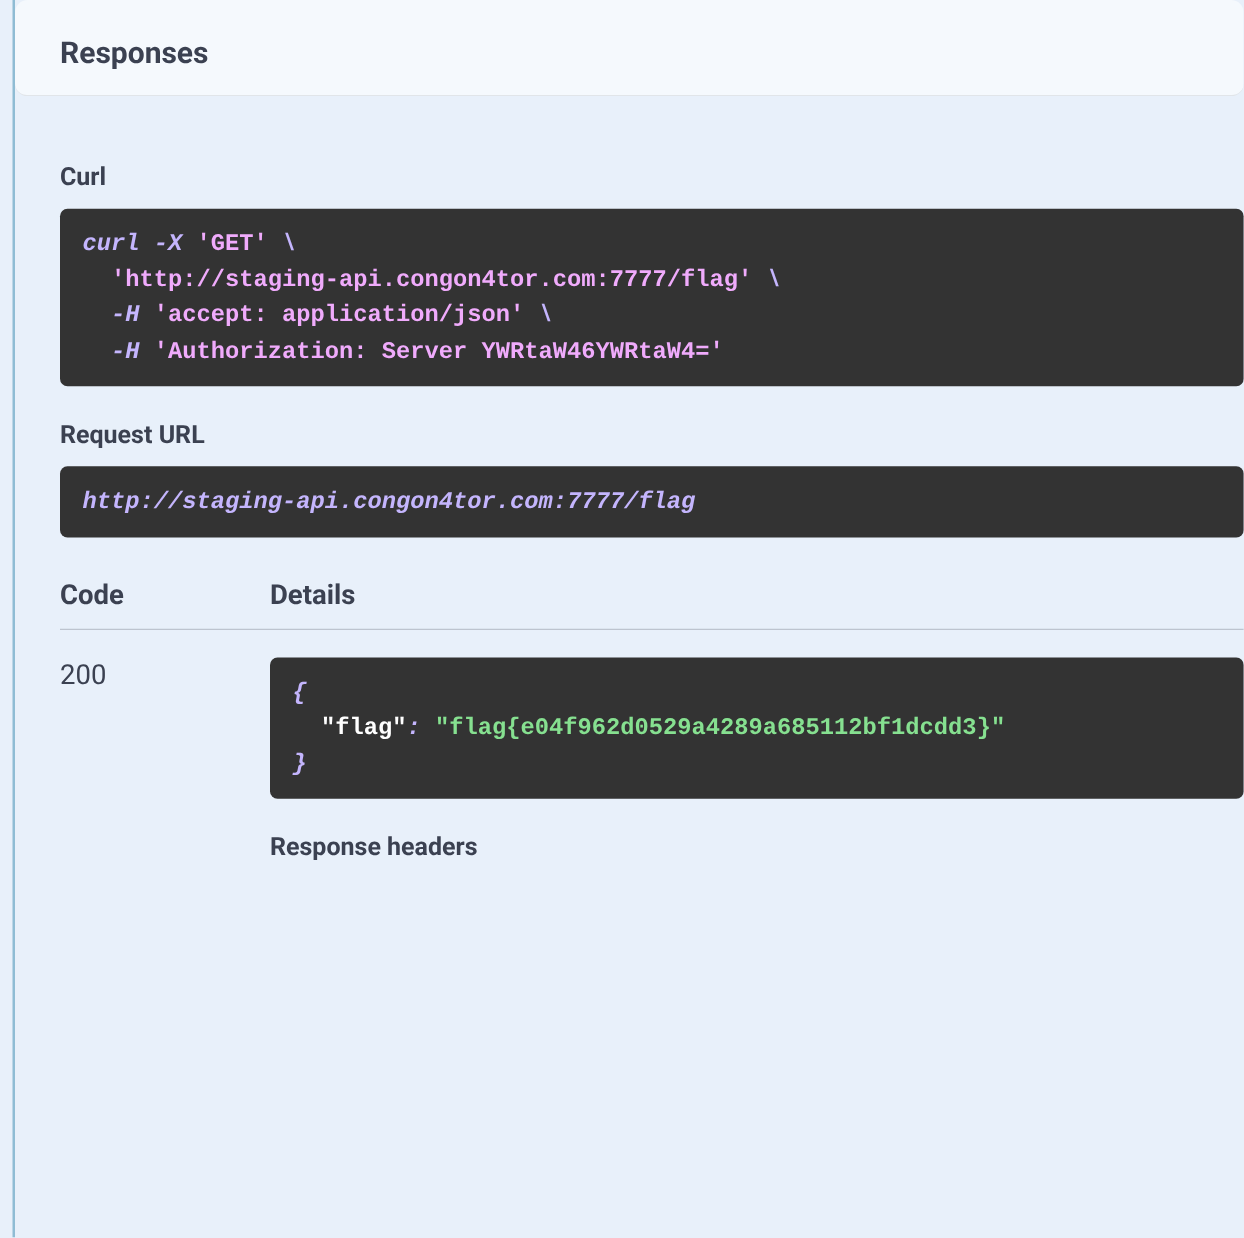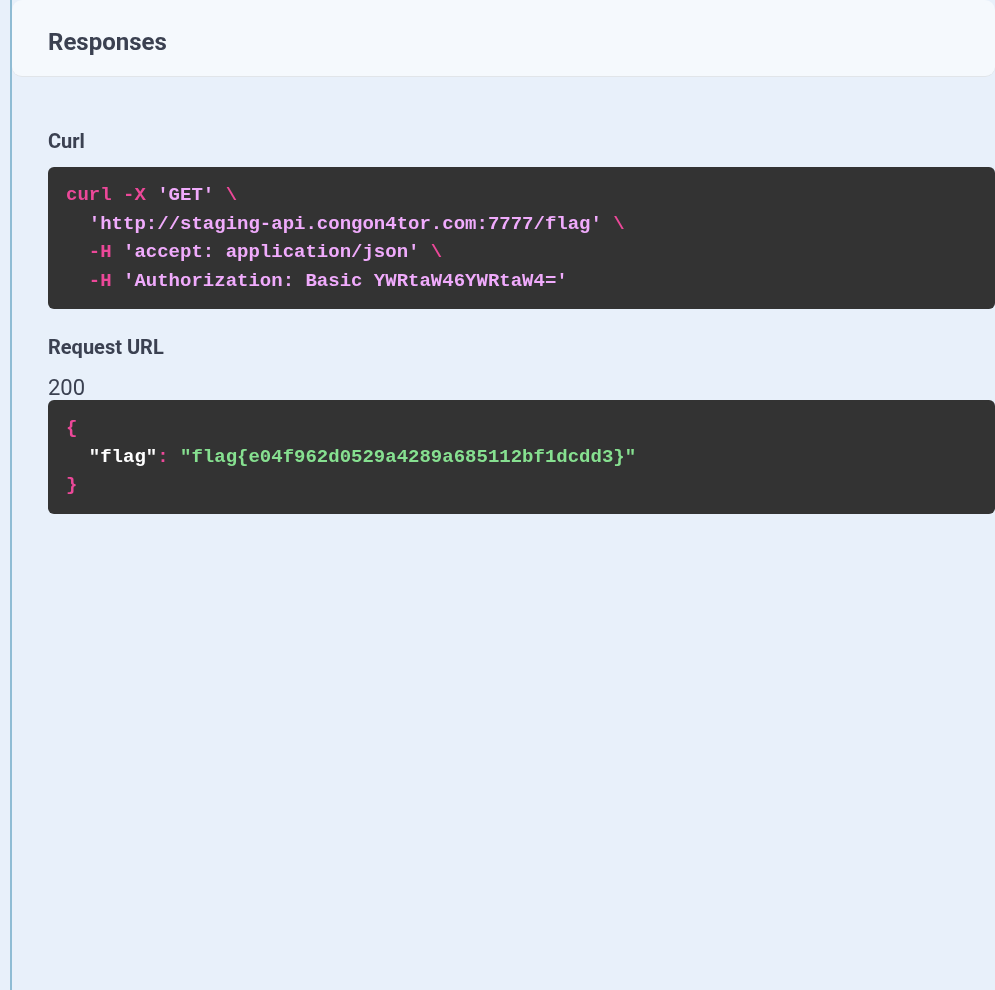--- a/index.html
+++ b/index.html
@@ -43,31 +43,31 @@
     padding: 14px 18px;
     font-family: "SFMono-Regular", Consolas, "Liberation Mono", Menlo, monospace;
     font-size: 19px;
     line-height: 1.5;
     white-space: pre;
     overflow-x: auto;
     font-weight: 600;
     margin-bottom: 26px;
   }
   .codebox .tok-str { color: #f0abfc; }
-  .codebox .tok-plain { color: #ec4899; }
+  .codebox .tok-plain { color: #c4b5fd; font-style: italic; }
   .table-head {
     display: flex;
     padding: 8px 0 14px 0;
     border-bottom: 1px solid rgba(59,65,81,0.25);
     margin-bottom: 22px;
     gap: 0;
   }
   .col-code { width: 168px; font-size: 22px; font-weight: 700; color: #3b4151; }
   .col-details { flex: 1; font-size: 22px; font-weight: 700; color: #3b4151; }
-  .row { display: flex; flex-direction: column; }
+  .row { display: flex; }
   .row .code-val {
     width: 168px;
     font-size: 22px;
     font-weight: 400;
     color: #3b4151;
     padding-top: 2px;
   }
   .row .details-col { flex: 1; }
   .details-col .subhead { margin-top: 0; }
   .details-col .codebox { margin-right: 0; }
@@ -80,32 +80,38 @@
 <div class="wrap">
 
   <h2 class="section-title">Responses</h2>
 
   <div class="inner">
 
     <div class="subhead">Curl</div>
     <pre class="codebox"><span class="tok-plain">curl -X </span><span class="tok-str">'GET'</span><span class="tok-plain"> \</span>
 <span class="tok-plain">  </span><span class="tok-str">'http://staging-api.congon4tor.com:7777/flag'</span><span class="tok-plain"> \</span>
 <span class="tok-plain">  -H </span><span class="tok-str">'accept: application/json'</span><span class="tok-plain"> \</span>
-<span class="tok-plain">  -H </span><span class="tok-str">'Authorization: Basic YWRtaW46YWRtaW4='</span></pre>
+<span class="tok-plain">  -H </span><span class="tok-str">'Authorization: Server YWRtaW46YWRtaW4='</span></pre>
 
     <div class="subhead">Request URL</div>
+    <pre class="codebox"><span class="tok-plain">http://staging-api.congon4tor.com:7777/flag</span></pre>
 
 
+    <div class="table-head">
+      <div class="col-code">Code</div>
+      <div class="col-details">Details</div>
+    </div>
 
     <div class="row">
       <div class="code-val">200</div>
       <div class="details-col">
 
         <pre class="codebox json"><span class="tok-plain">{</span>
 <span class="prop">  "flag"</span><span class="tok-plain">: </span><span class="val">"flag{e04f962d0529a4289a685112bf1dcdd3}"</span>
 <span class="tok-plain">}</span></pre>
 
+        <div class="subhead">Response headers</div>
 
       </div>
     </div>
 
   </div>
 </div>
 
 </body></html>

